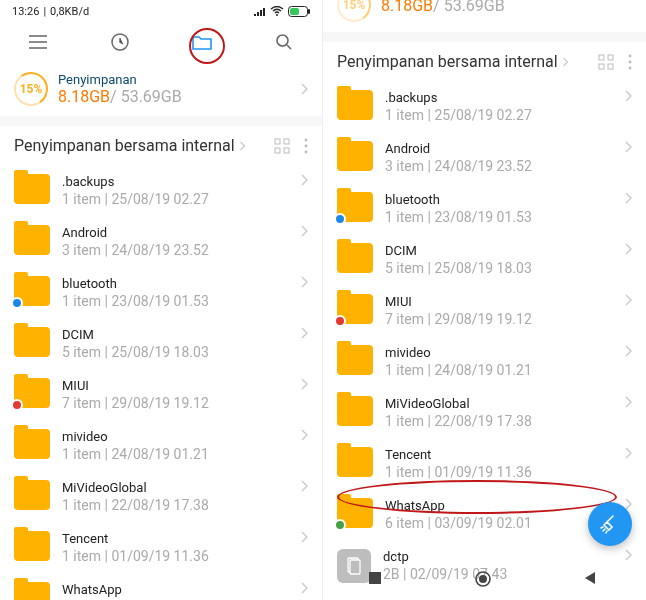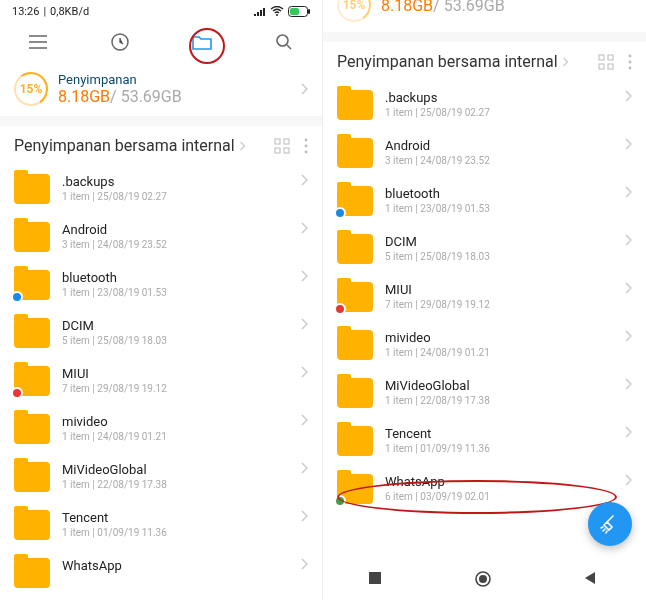--- a/index.html
+++ b/index.html
@@ -34,21 +34,21 @@
 
   .folder-row { display: flex; padding: 9px 14px; gap: 12px; position: relative; }
   .folder-icon { width: 36px; height: 30px; border-radius: 4px; background: #ffb300; position: relative; flex-shrink: 0; }
   .folder-icon::before { content: ''; position: absolute; top: -4px; left: 0; width: 14px; height: 6px; background: #ffb300; border-radius: 2px 2px 0 0; }
   .folder-icon .badge { position: absolute; bottom: -3px; left: -3px; width: 12px; height: 12px; border-radius: 50%; border: 2px solid #fff; }
   .badge.blue { background: #1e88e5; }
   .badge.red { background: #e53935; }
   .badge.green { background: #43a047; }
   .file-icon { width: 34px; height: 34px; border-radius: 6px; background: #bdbdbd; display:flex; align-items:center; justify-content:center; flex-shrink:0; }
   .row-text .fname { font-size: 13px; color: #222; }
-  .row-text .fmeta { font-size: 10px; color: #aaa; margin-top: 2px; }
+  .row-text .fmeta { font-size: 14px; color: #aaa; margin-top: 2px; }
   .row-chev { position: absolute; right: 14px; color: #ccc; }
 
   .circle-annot { position: absolute; border: 2px solid #c01818; border-radius: 50%; pointer-events: none; }
   .ellipse-annot { position: absolute; border: 2px solid #c01818; border-radius: 50%; pointer-events: none; }
 
   .fab { position: absolute; right: 14px; bottom: 54px; width: 44px; height: 44px; border-radius: 50%; background: #2196f3; box-shadow: 0 3px 8px rgba(0,0,0,.25); display:flex; align-items:center; justify-content:center; color:#fff; }
 
   .navbar { position: absolute; bottom: 0; left: 0; right: 0; height: 40px; display: flex; align-items: center; justify-content: space-around; }
   .navbar .nb { width: 20px; height: 20px; color: #444; }
 
@@ -424,20 +424,37 @@
           <div class="fmeta">6 item  |  03/09/19 02.01</div>
         </div>
         <span class="row-chev">
           <svg width="8" height="12" viewBox="0 0 8 12">
             <path fill="none" stroke="#ccc" stroke-width="1.5" d="M2 1l5 5-5 5"></path>
           </svg>
         </span>
       </div>
     </div>
 
+  <div class="folder-row">
+    <div class="file-icon">
+        <svg width="16" height="18" viewBox="0 0 16 18">
+          <rect x="2" y="1" width="10" height="14" rx="1" fill="none" stroke="#fff" stroke-width="1.3"></rect>
+          <rect x="4" y="3" width="10" height="14" rx="1" fill="#bdbdbd" stroke="#fff" stroke-width="1.3"></rect>
+        </svg>
+      </div>
+    <div class="row-text">
+      <div class="fname">dctp</div>
+      <div class="fmeta">2B  |  02/09/19 07.43</div>
+    </div>
+    <span class="row-chev">
+        <svg width="8" height="12" viewBox="0 0 8 12">
+          <path fill="none" stroke="#ccc" stroke-width="1.5" d="M2 1l5 5-5 5"></path>
+        </svg>
+      </span>
+  </div>
 
   <div class="ellipse-annot" style="top:480px; left:14px; width:280px; height:34px; border-radius:50%/50%;"></div>
 
   <div class="fab">
     <svg width="22" height="22" viewBox="0 0 22 22">
         <path fill="none" stroke="#fff" stroke-width="1.6" stroke-linecap="round" d="M14 3l-6 6M8 9l-3 3 5 5 3-3zM6 16l-2 2M8 18l-1 2M4 14l-2 1"></path>
       </svg>
   </div>
 
   <div class="navbar">

